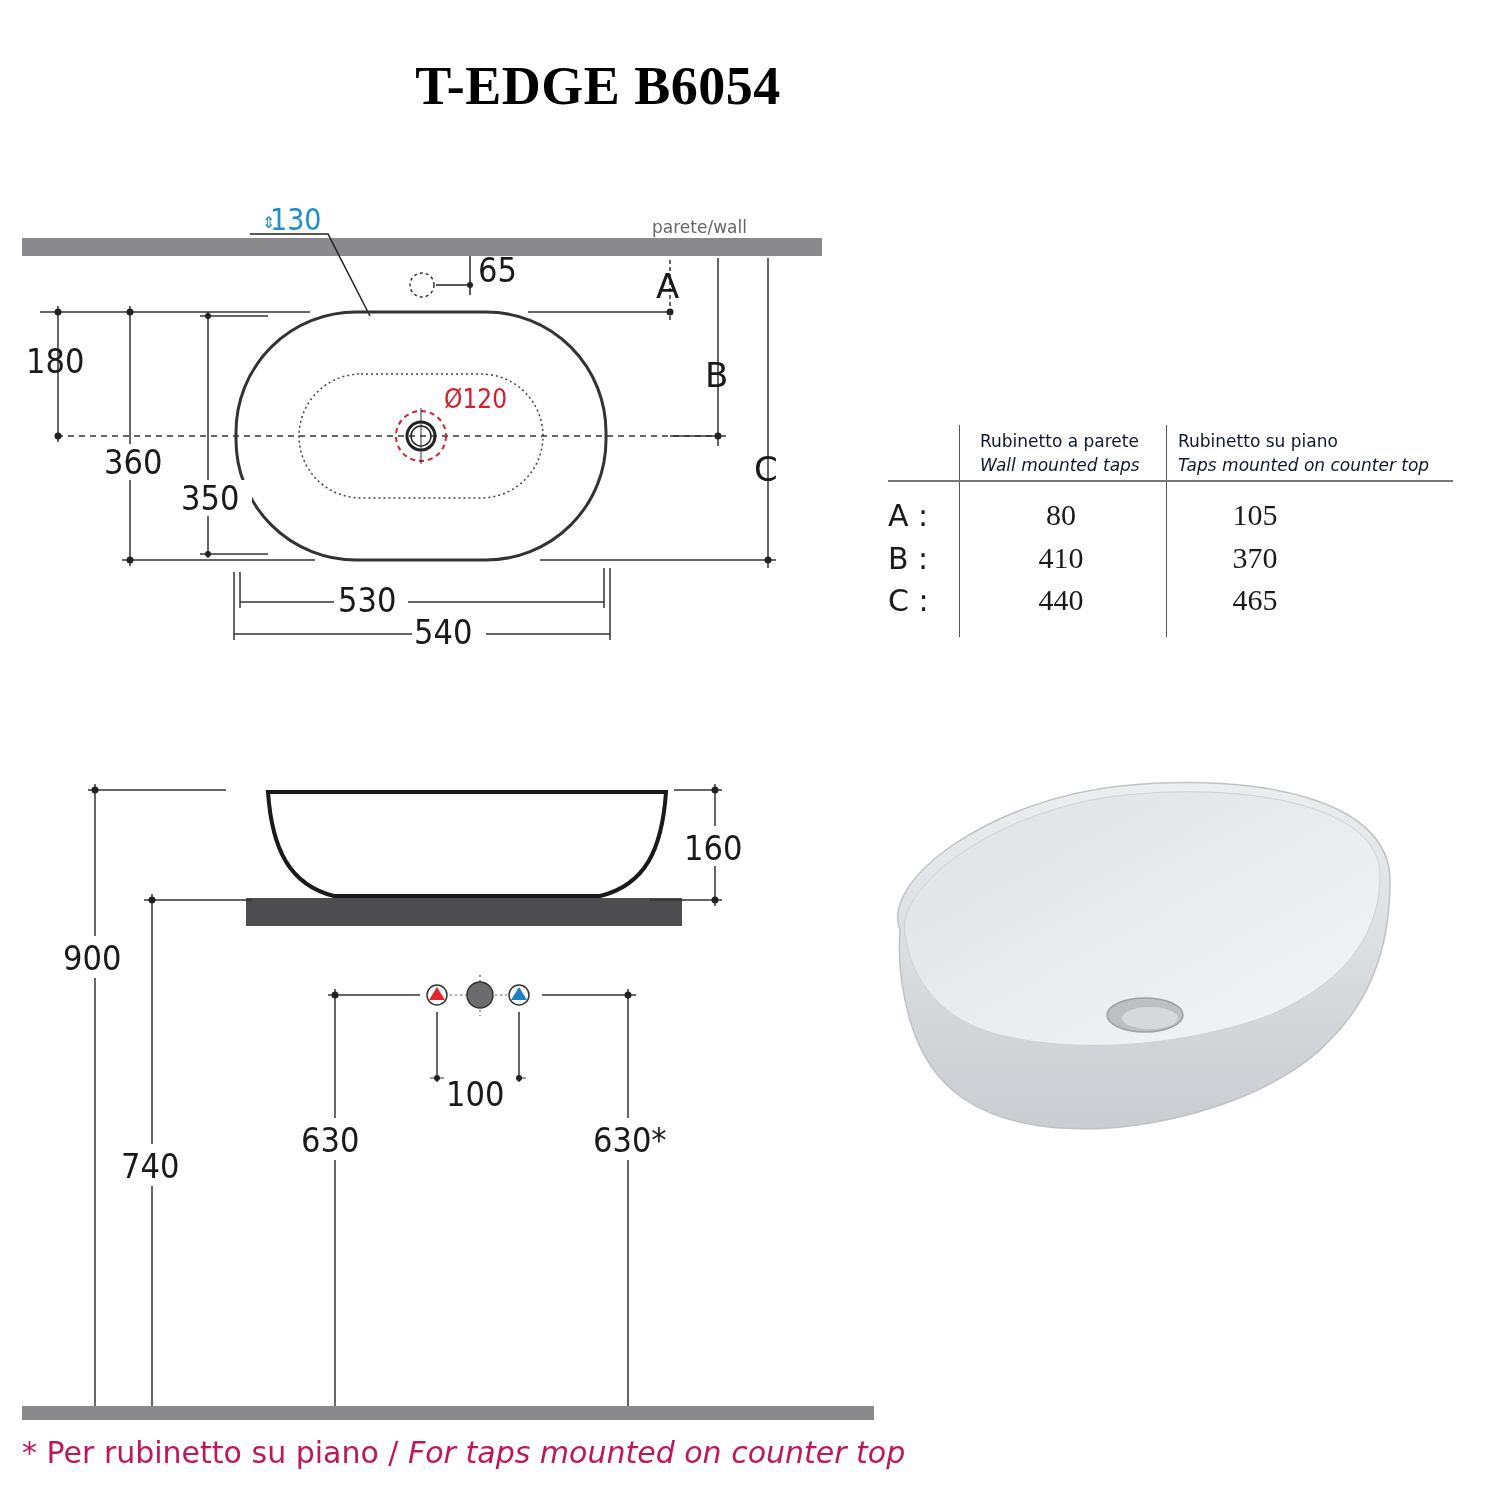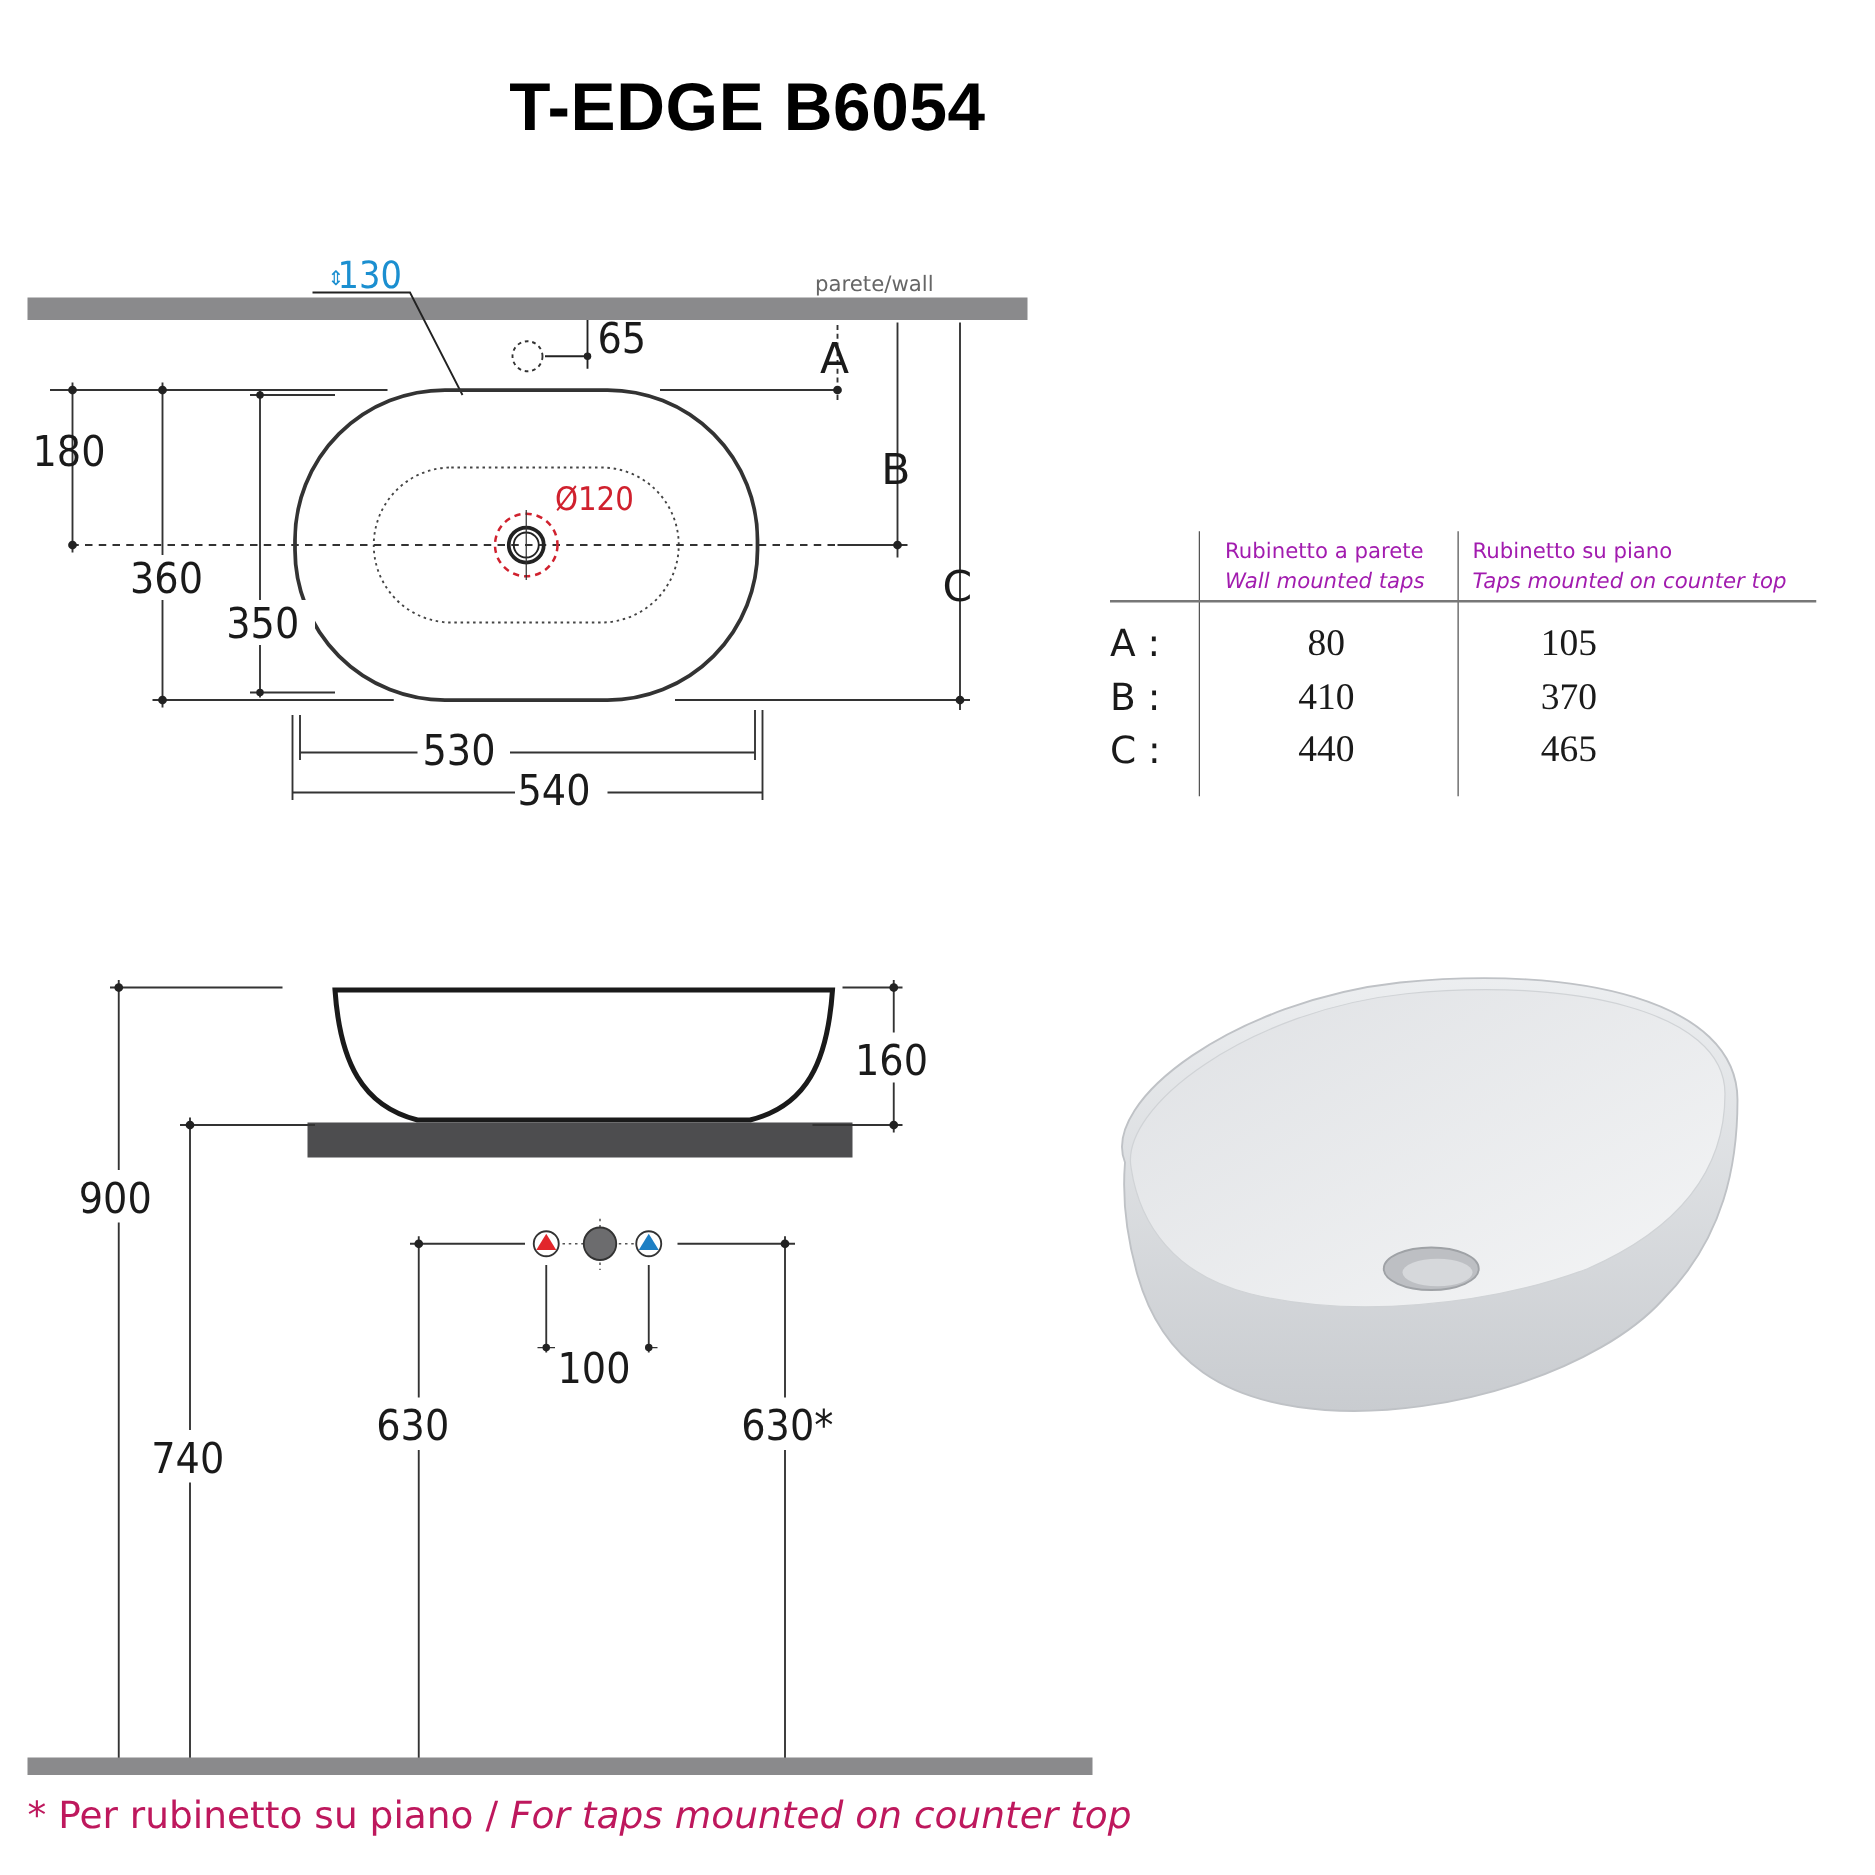--- a/index.html
+++ b/index.html
@@ -1,25 +1,25 @@
 <!DOCTYPE html>
 <html><head>
 <meta charset="utf-8">
 <style>
   html,body{margin:0;padding:0;background:#ffffff;}
   body{width:1500px;height:1500px;position:relative;overflow:hidden;font-family:"Liberation Sans",sans-serif;color:#1a1a1a;}
-  .title{position:absolute;left:0;top:55px;width:1196px;text-align:center;font-family:Liberation Sans, sans-serif;font-weight:bold;font-size:54px;color:#000;letter-spacing:0.5px;}
+  .title{position:absolute;left:0;top:55px;width:1196px;text-align:center;font-family:Liberation Serif, serif;font-weight:bold;font-size:54px;color:#000;letter-spacing:0.5px;}
   svg.drawing{position:absolute;left:0;top:0;}
   .dim{font-family:"DejaVu Sans Condensed","DejaVu Sans",sans-serif;font-size:34px;fill:#1a1a1a;}
   .lbl{font-family:"DejaVu Sans",sans-serif;font-size:34px;fill:#1a1a1a;}
   .small{font-family:"DejaVu Sans",sans-serif;font-size:17px;fill:#666;}
   .tbl{position:absolute;left:888px;top:425px;width:565px;height:212px;}
   .tbl .vline{position:absolute;top:0;width:1px;height:212px;background:#555;}
   .tbl .hline{position:absolute;left:0;top:55px;width:565px;height:2px;background:#777;}
-  .tbl .hdr{position:absolute;top:4px;font-family:"DejaVu Sans",sans-serif;font-size:17px;line-height:24px;color:#a21caf;white-space:nowrap;}
+  .tbl .hdr{position:absolute;top:4px;font-family:"DejaVu Sans",sans-serif;font-size:17px;line-height:24px;color:#0f172a;white-space:nowrap;}
   .tbl .hdr i{display:block;font-style:italic;}
   .tbl .rowlbl{position:absolute;left:0;width:60px;font-family:"DejaVu Sans",sans-serif;font-size:30px;color:#1a1a1a;}
   .tbl .val{position:absolute;font-family:Liberation Serif, serif;font-size:30px;color:#1a1a1a;text-align:center;width:120px;}
   .footnote{position:absolute;left:22px;top:1435px;font-family:"DejaVu Sans",sans-serif;font-size:30px;color:#be185d;white-space:nowrap;}
   .footnote i{font-style:italic;}
 </style>
 </head>
 <body>
 
 <div class="title">T-EDGE B6054</div>

